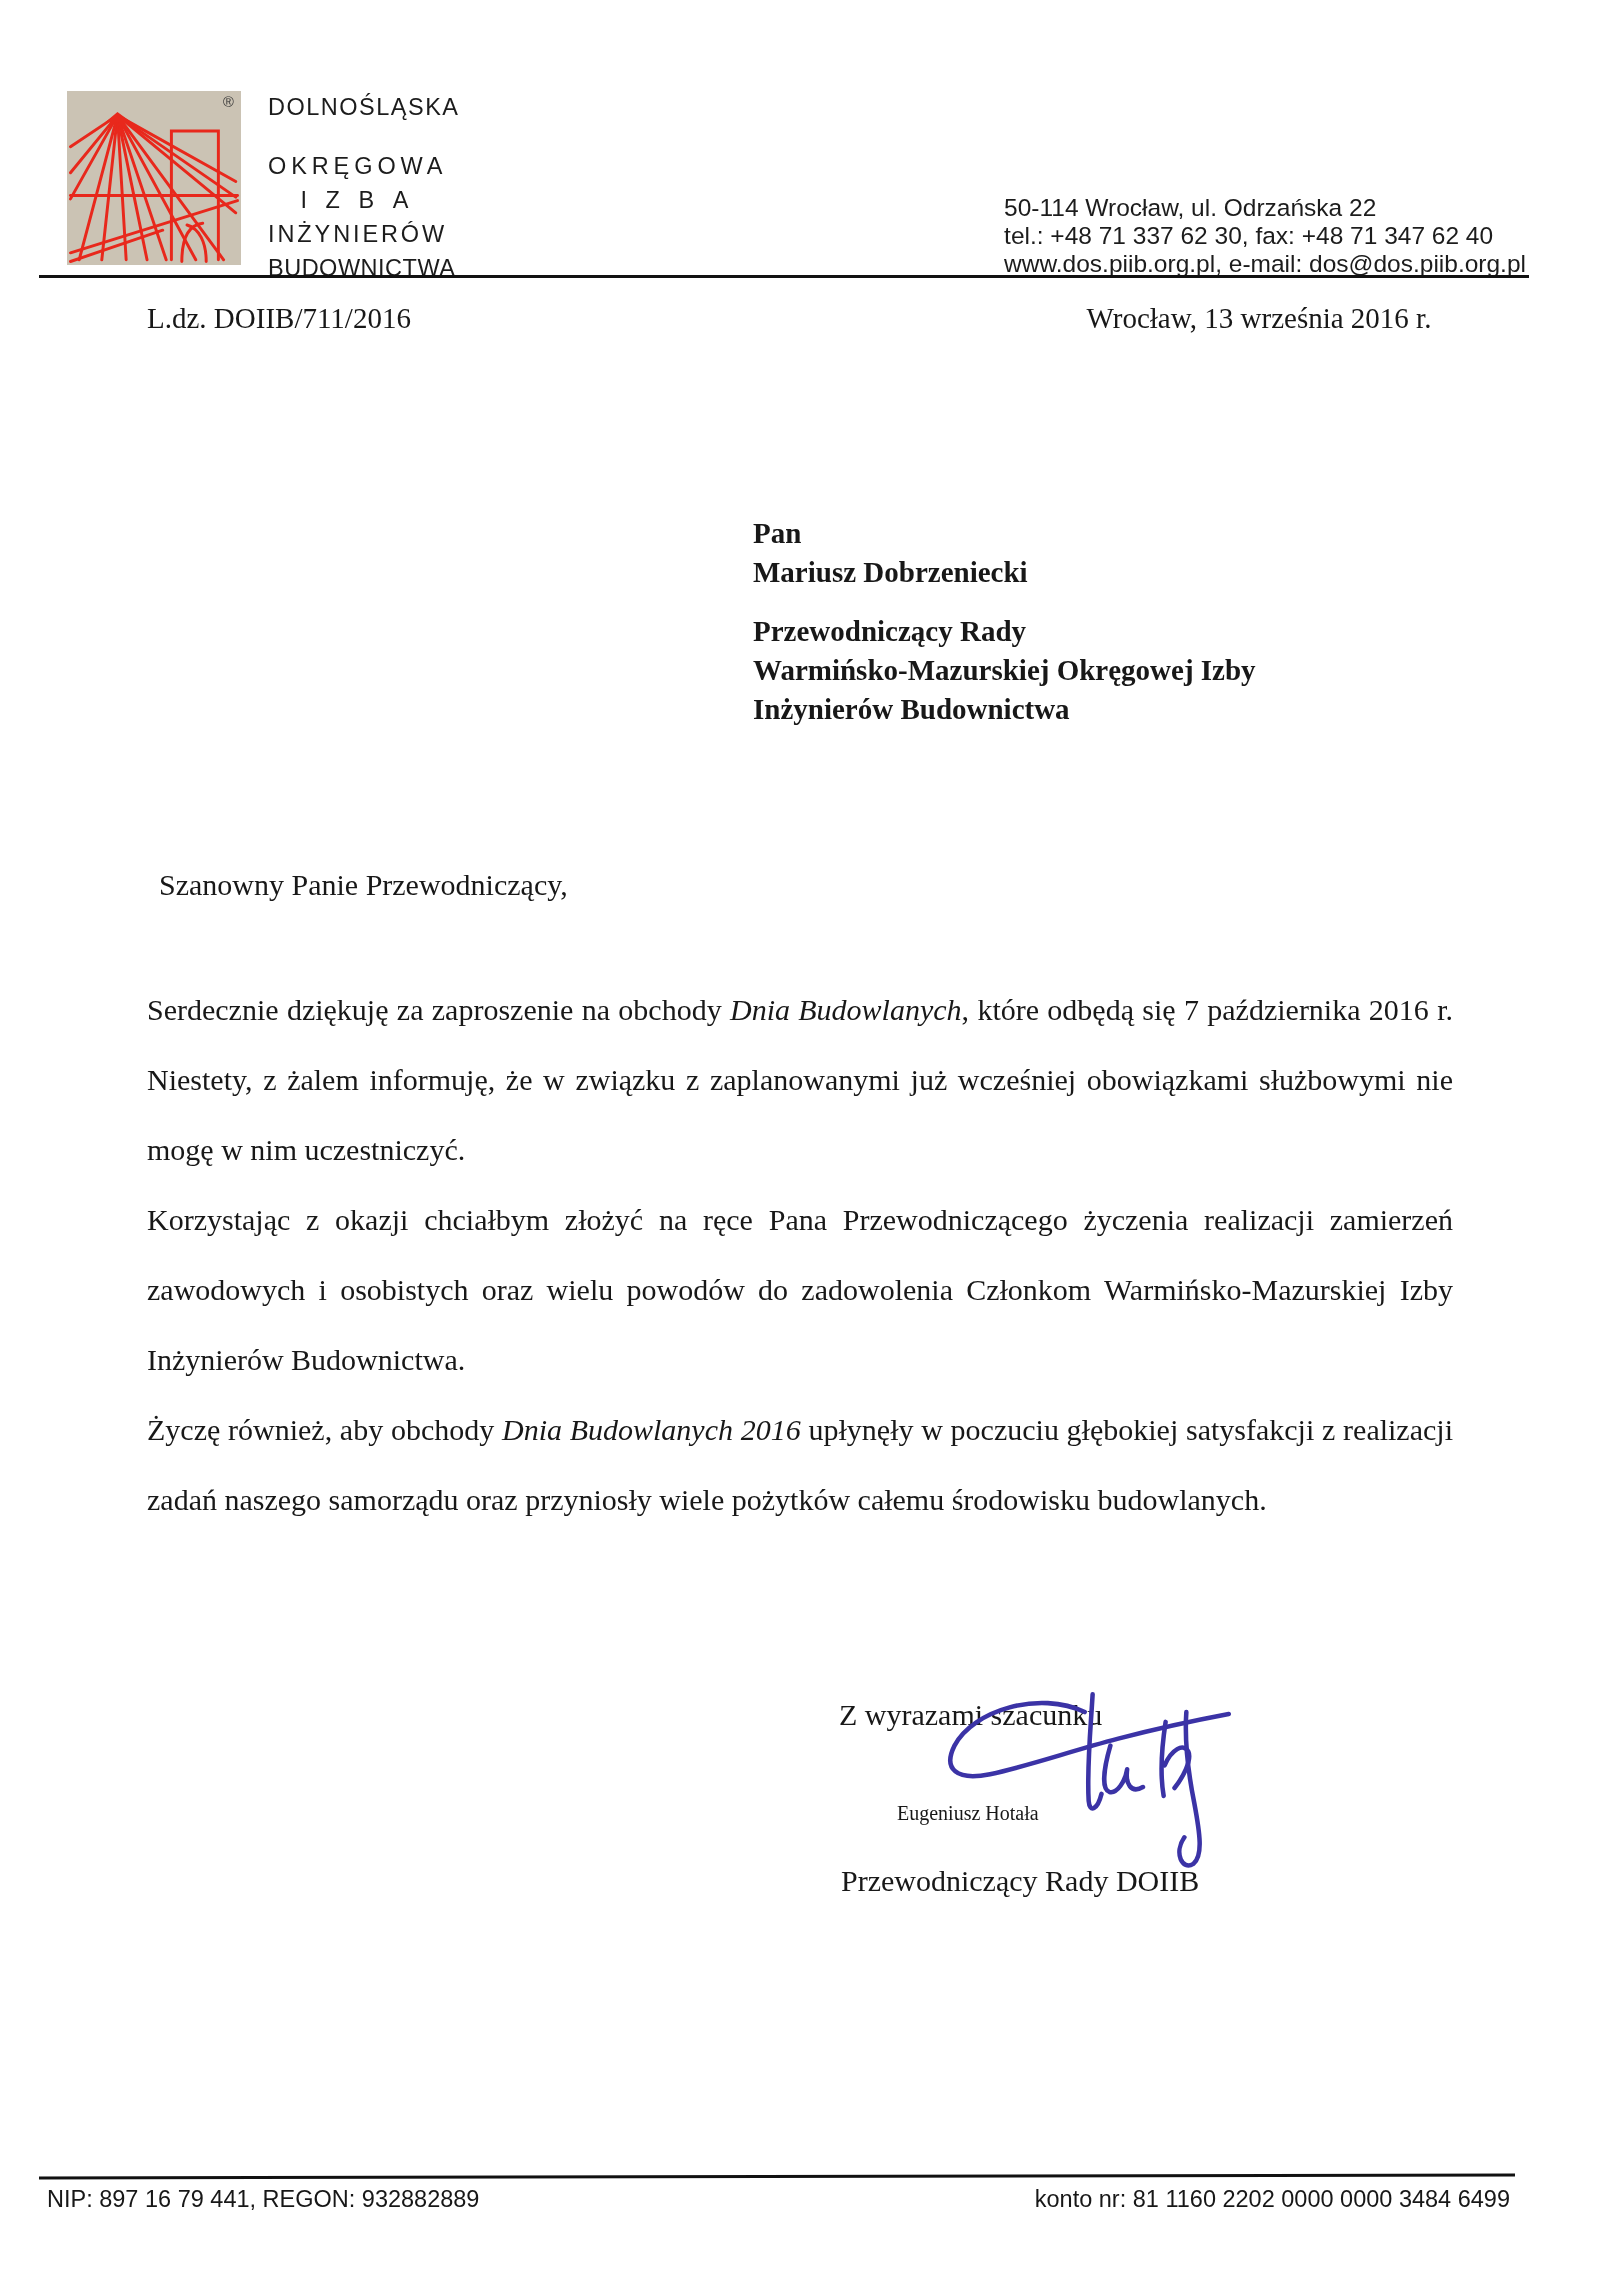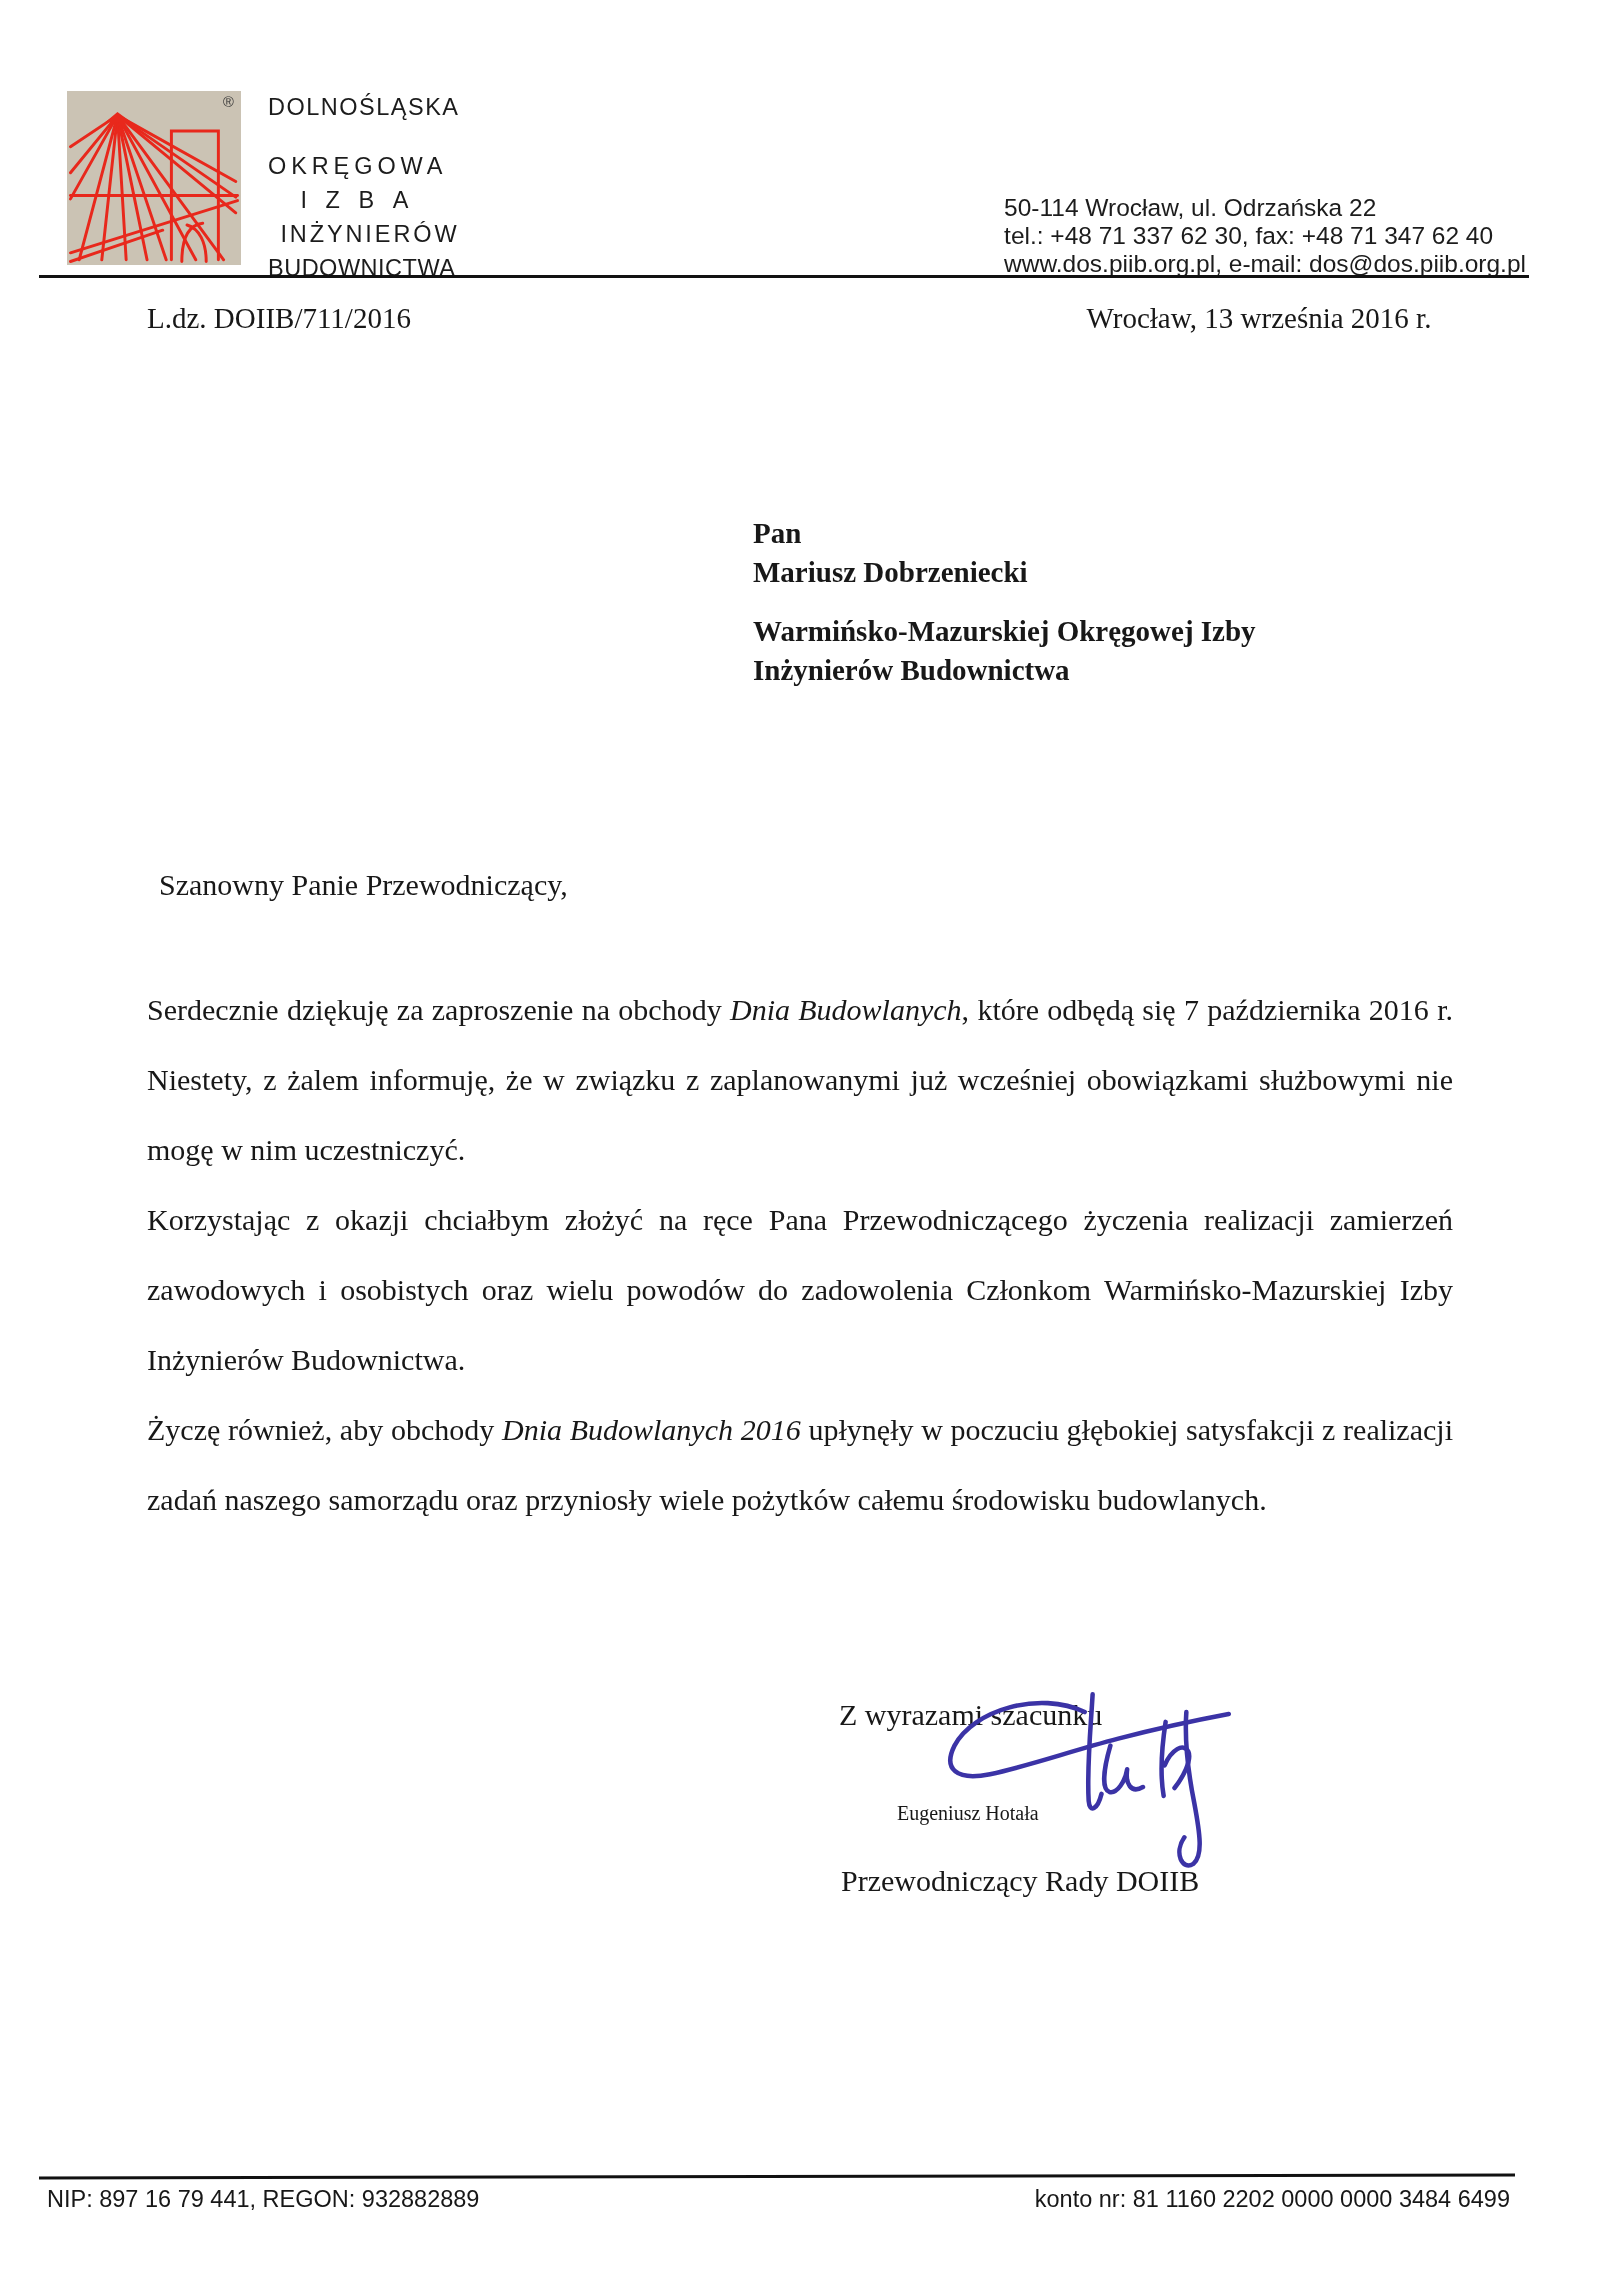--- a/index.html
+++ b/index.html
@@ -17,21 +17,21 @@
   .reg-mark{position:absolute;left:223px;top:94px;font-family:"Liberation Sans",sans-serif;font-size:14.7px;color:#3a3a3a;}
   .org-name{
     position:absolute;left:268px;top:90px;
     font-family:"Liberation Sans",sans-serif;
     font-size:23.5px;line-height:34px;color:#1c1c1c;
     white-space:nowrap;
   }
   .org-name .l1{letter-spacing:1.5px;}
   .org-name .l2{letter-spacing:4.9px;margin-top:25px;}
   .org-name .l3{letter-spacing:18.6px;text-align:center;}
-  .org-name .l4{letter-spacing:2.9px;text-align:right;}
+  .org-name .l4{letter-spacing:2.9px;}
   .org-name .l5{letter-spacing:0.5px;}
   .contact{
     position:absolute;right:94px;top:194px;
     font-family:"Liberation Sans",sans-serif;
     font-size:24.5px;line-height:28px;color:#1c1c1c;
     text-align:left;white-space:nowrap;
   }
   .rule-top{position:absolute;left:39px;top:275px;width:1490px;height:2.9px;background:#111;}
   .ref-number{position:absolute;left:147px;top:302px;font-size:29px;white-space:nowrap;}
   .place-date{position:absolute;left:1057px;top:302px;width:404px;font-size:29px;text-align:center;white-space:nowrap;}
@@ -110,20 +110,21 @@
 
   <div class="ref-number">L.dz. DOIIB/711/2016</div>
   <div class="place-date">Wrocław, 13 września 2016 r.</div>
 
   <div class="recipient">
     <div class="grp1">
       <div>Pan</div>
       <div>Mariusz Dobrzeniecki</div>
     </div>
     <div class="grp2">
+      <div>Przewodniczący Rady</div>
       <div>Warmińsko-Mazurskiej Okręgowej Izby</div>
       <div>Inżynierów Budownictwa</div>
     </div>
   </div>
 
   <div class="salutation">Szanowny Panie Przewodniczący,</div>
 
   <div class="letter-body">
     <p><span>Serdecznie dziękuję za zaproszenie na obchody </span><i>Dnia Budowlanych</i><span>, które odbędą się 7 października 2016 r. Niestety, z żalem informuję, że w związku z zaplanowanymi już wcześniej obowiązkami służbowymi nie mogę w nim uczestniczyć.</span></p>
     <p><span>Korzystając z okazji chciałbym złożyć na ręce Pana Przewodniczącego życzenia realizacji zamierzeń zawodowych i osobistych oraz wielu powodów do zadowolenia Członkom Warmińsko-Mazurskiej Izby Inżynierów Budownictwa.</span></p>

